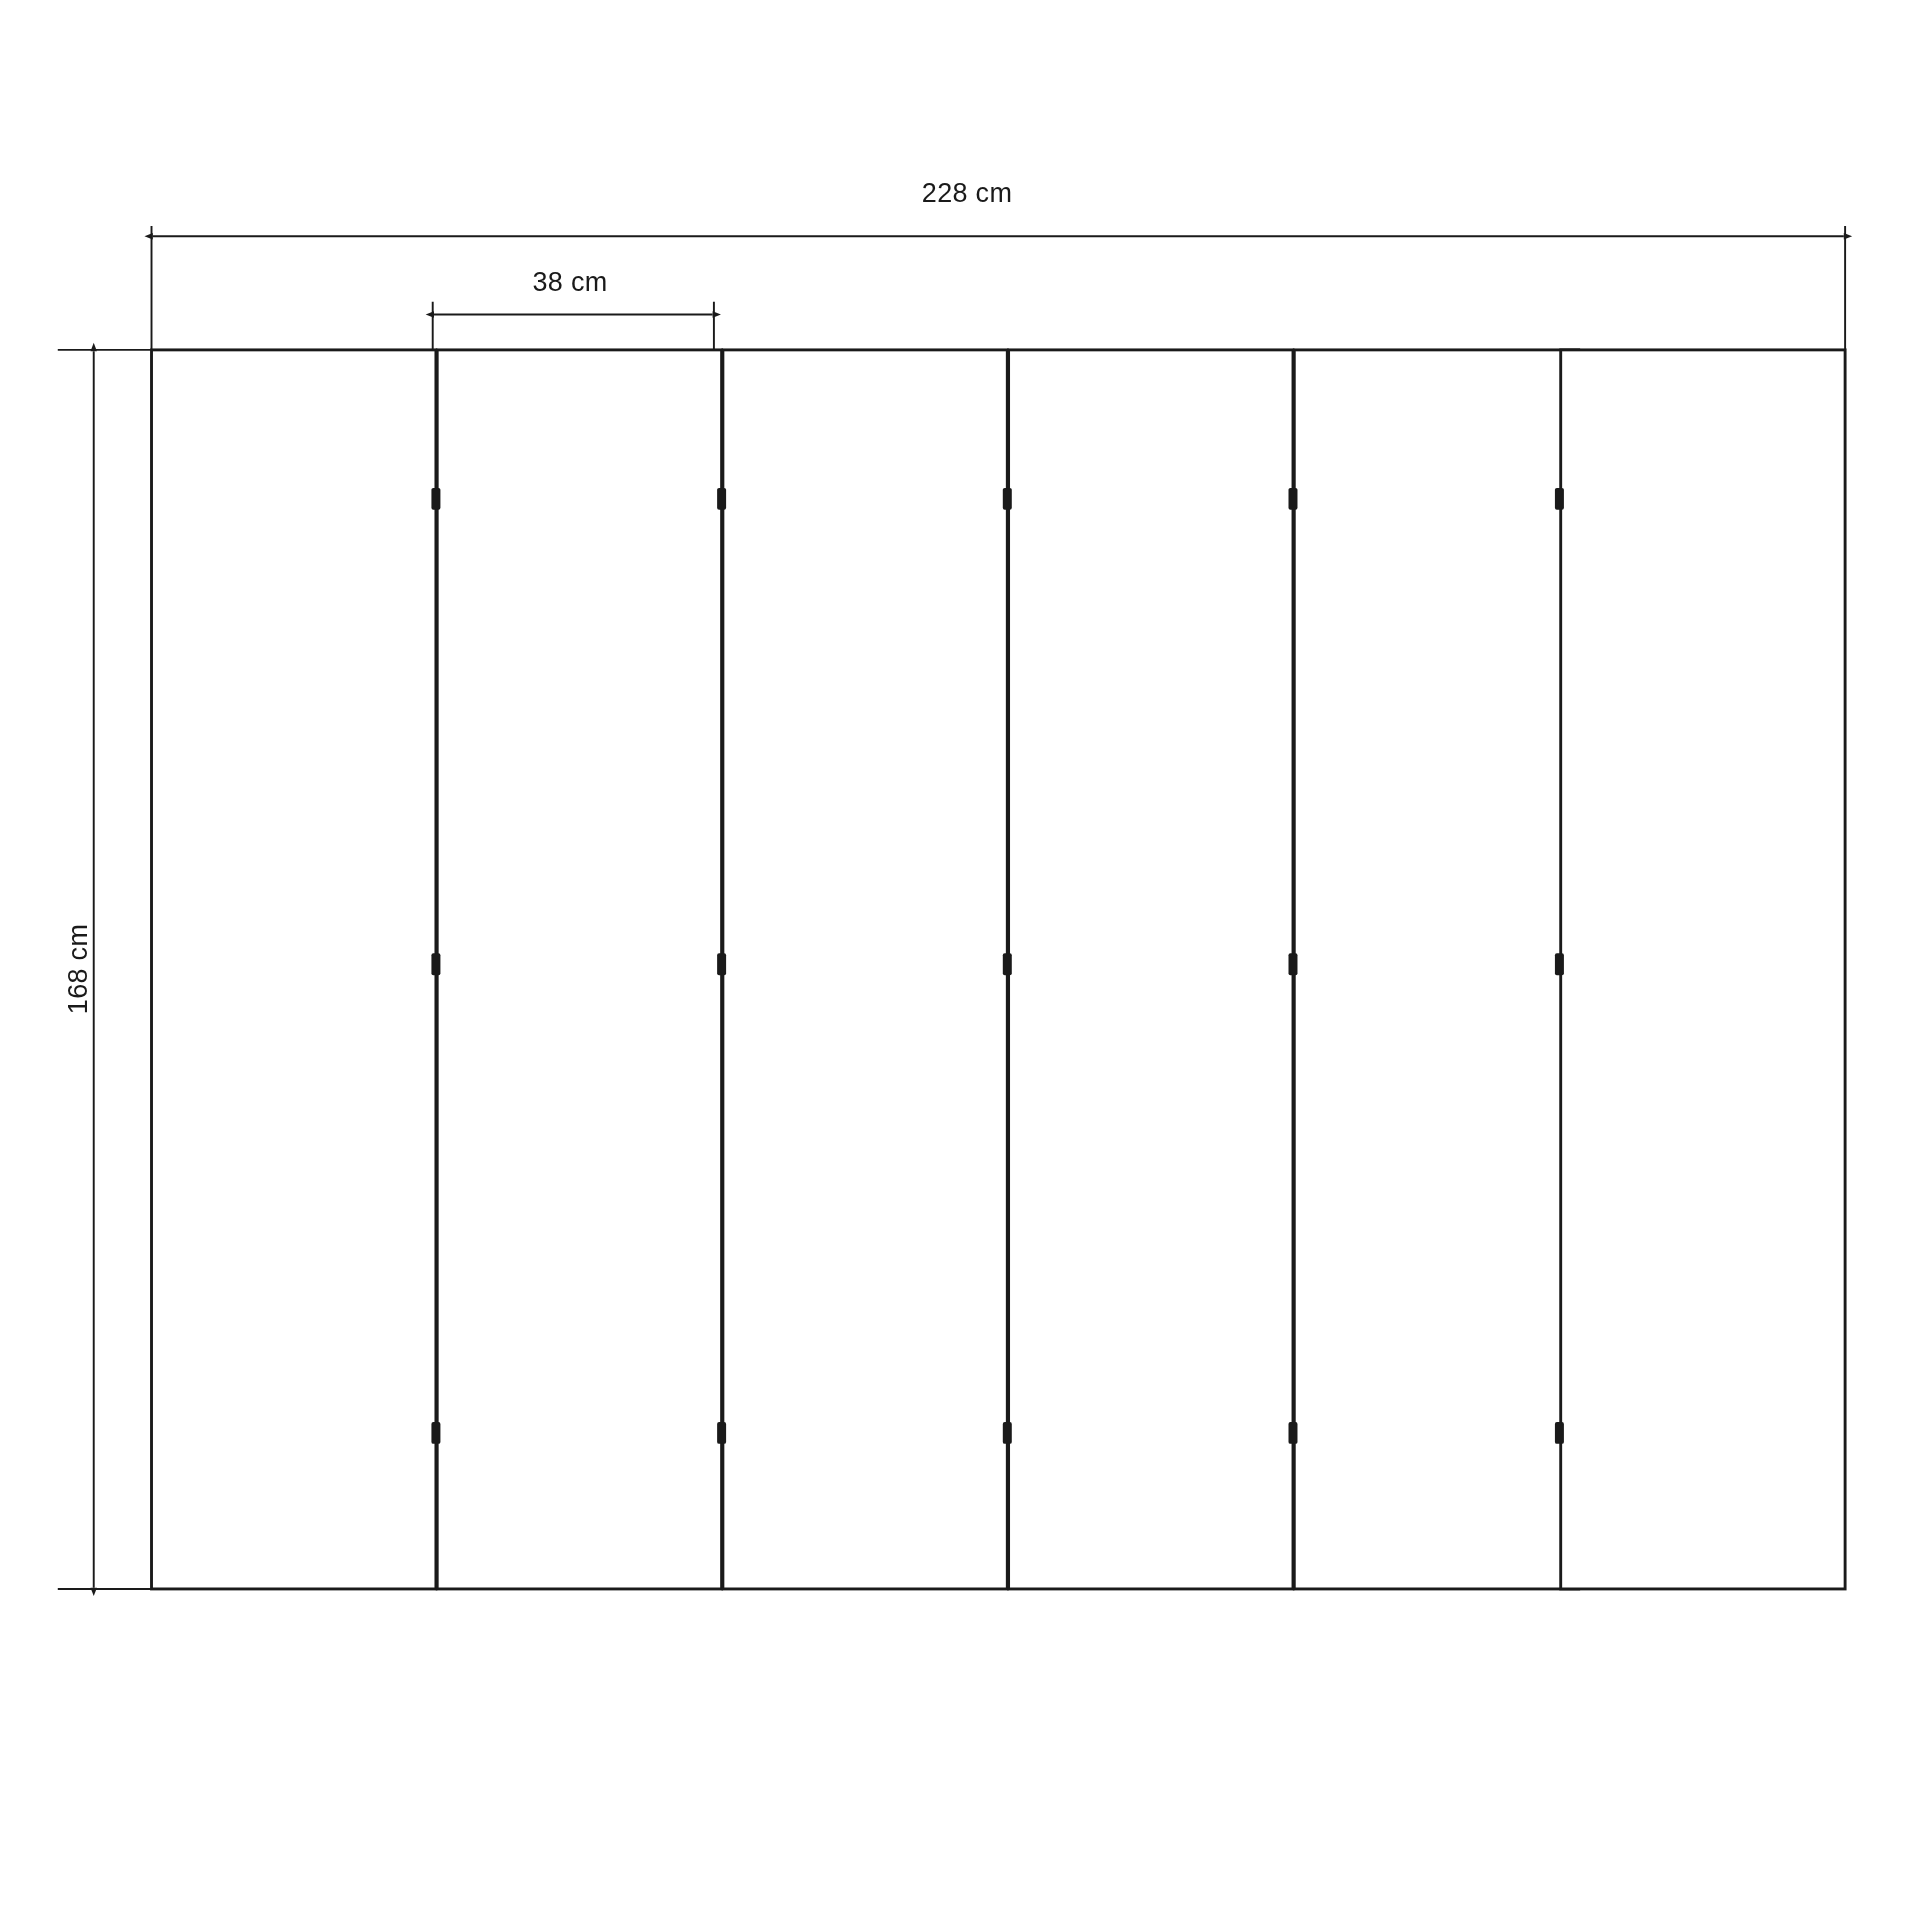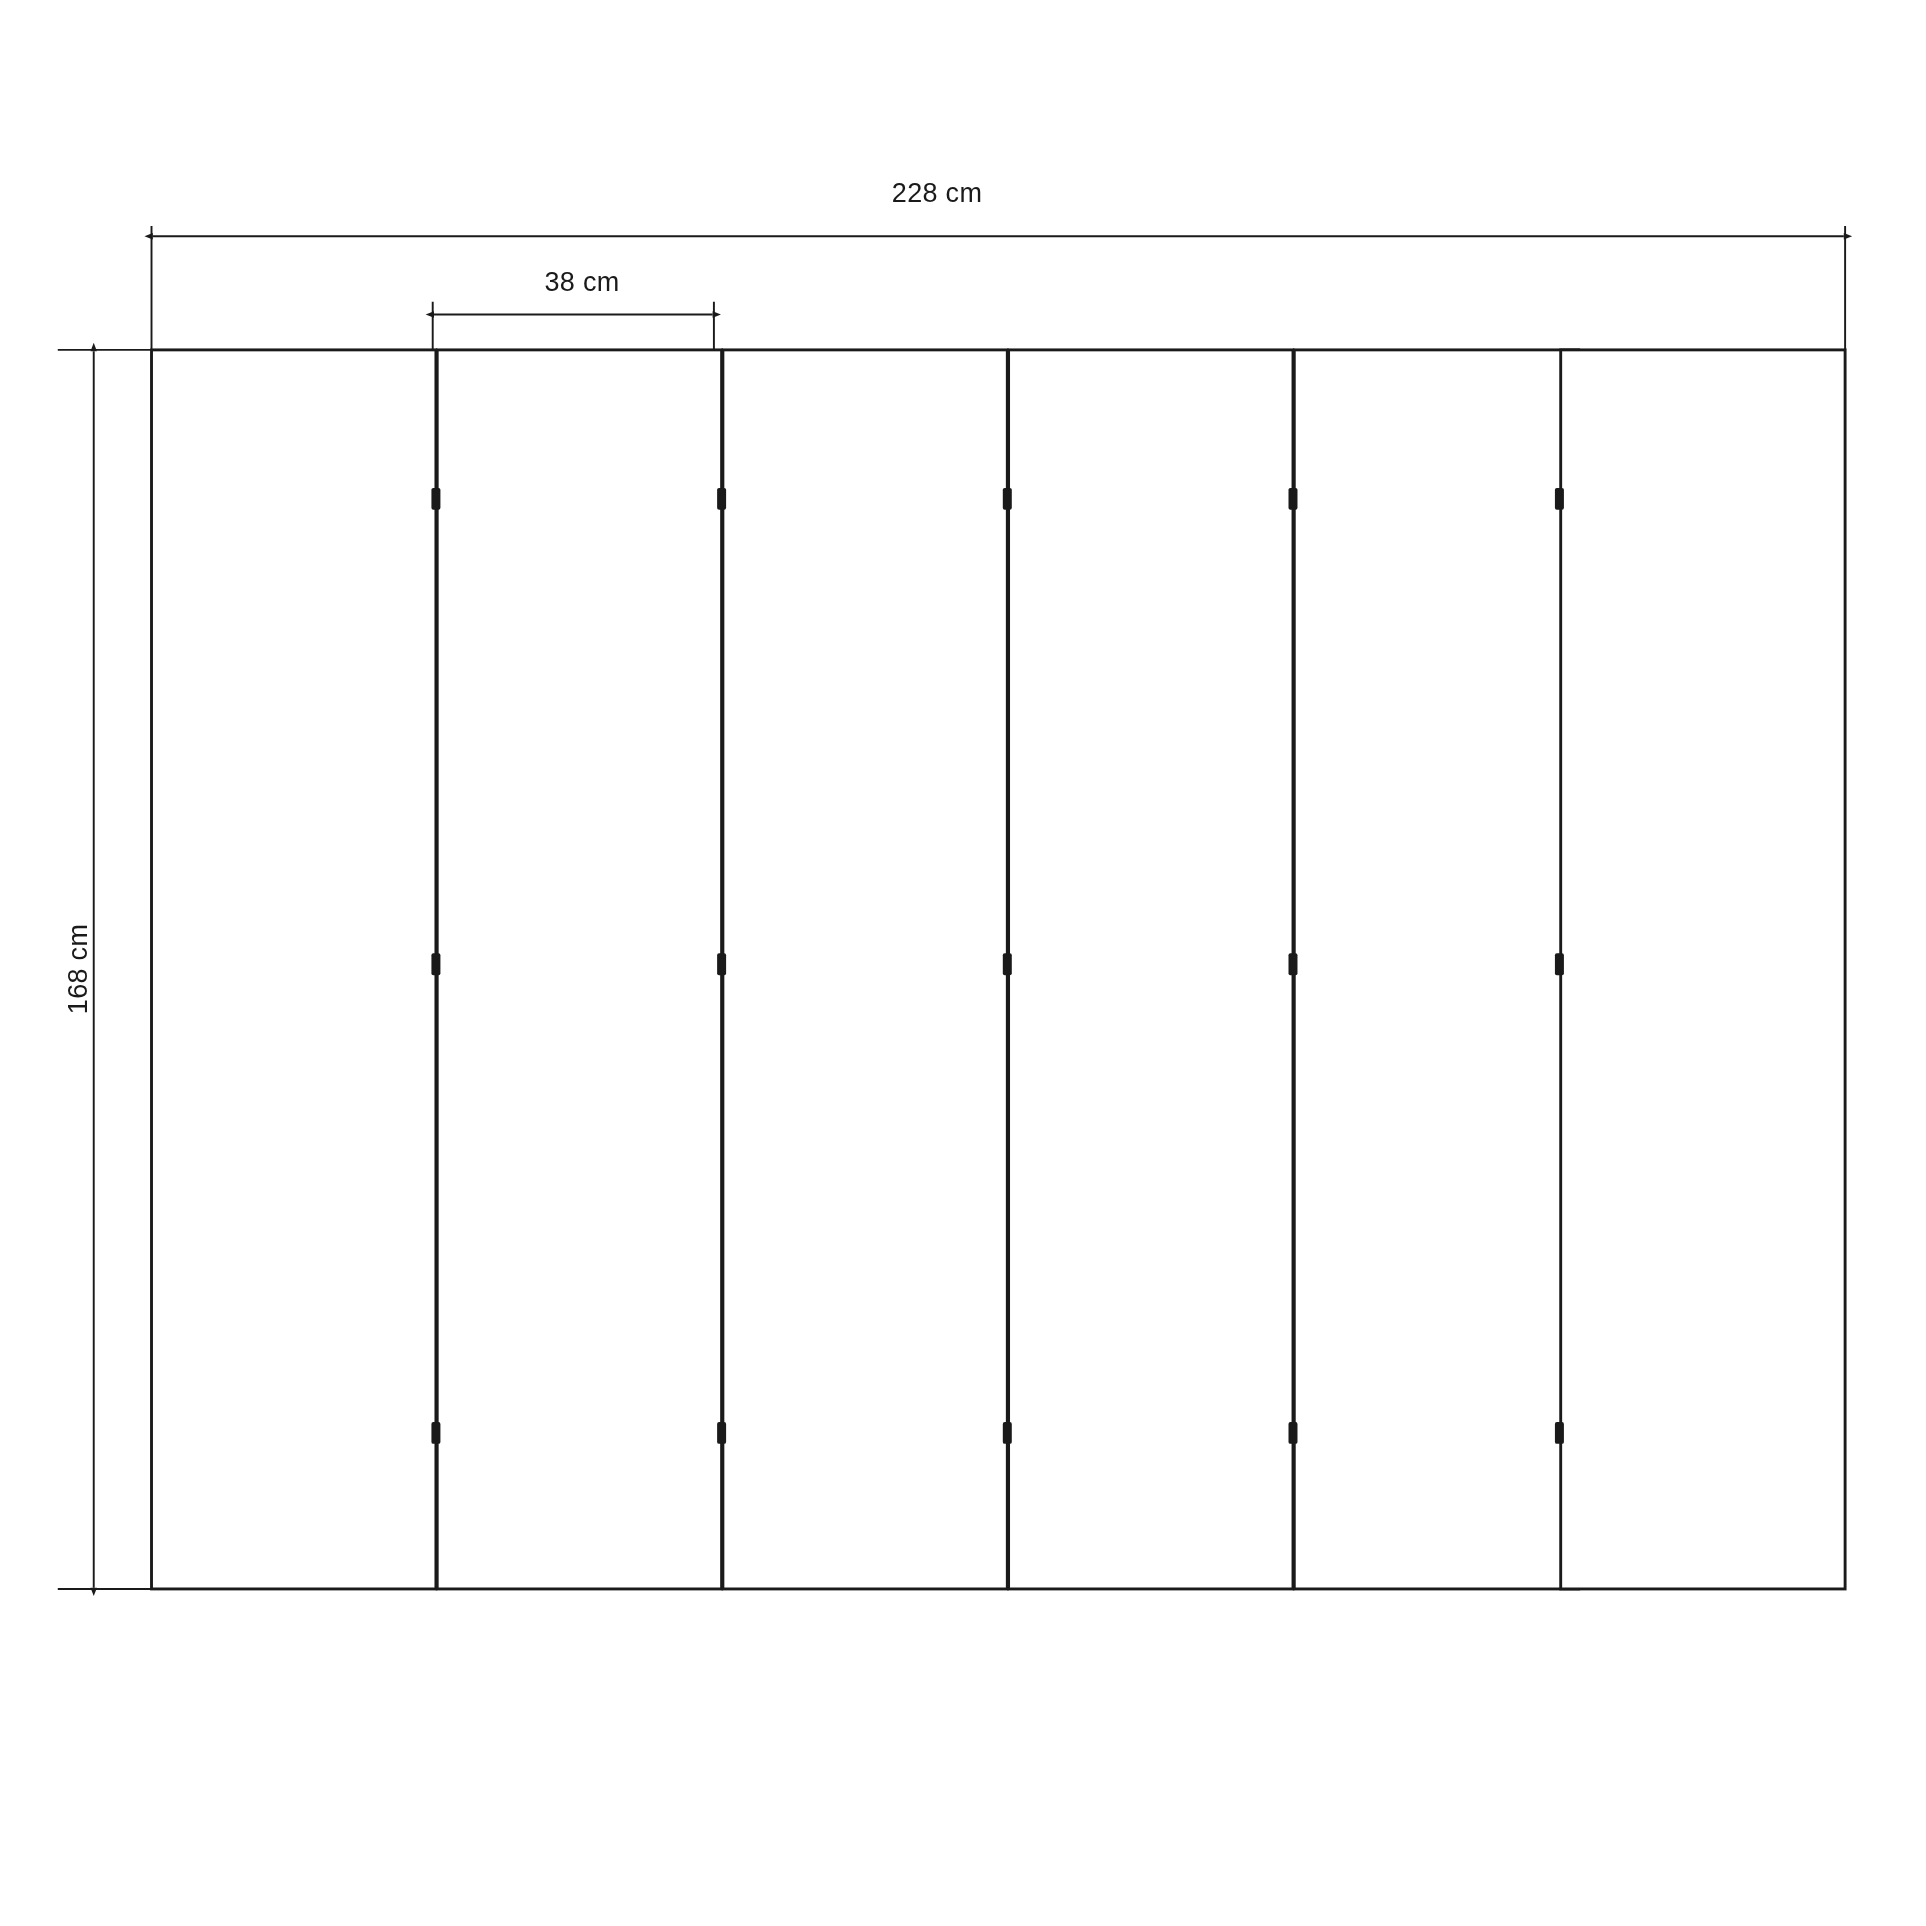--- a/index.html
+++ b/index.html
@@ -29,26 +29,26 @@
   }
   .dim-label {
     position: absolute;
     font-family: "Liberation Sans", sans-serif;
     font-size: 27px;
     letter-spacing: 0.3px;
     color: #1a1a1a;
     white-space: nowrap;
   }
   #label-total {
-    left: 937px;
+    left: 967px;
     top: 193px;
     transform: translate(-50%, -50%);
   }
   #label-panel {
-    left: 582px;
+    left: 570px;
     top: 282px;
     transform: translate(-50%, -50%);
   }
   #label-height {
     left: 78px;
     top: 969px;
     transform: translate(-50%, -50%) rotate(-90deg);
     transform-origin: center center;
   }
 </style>

